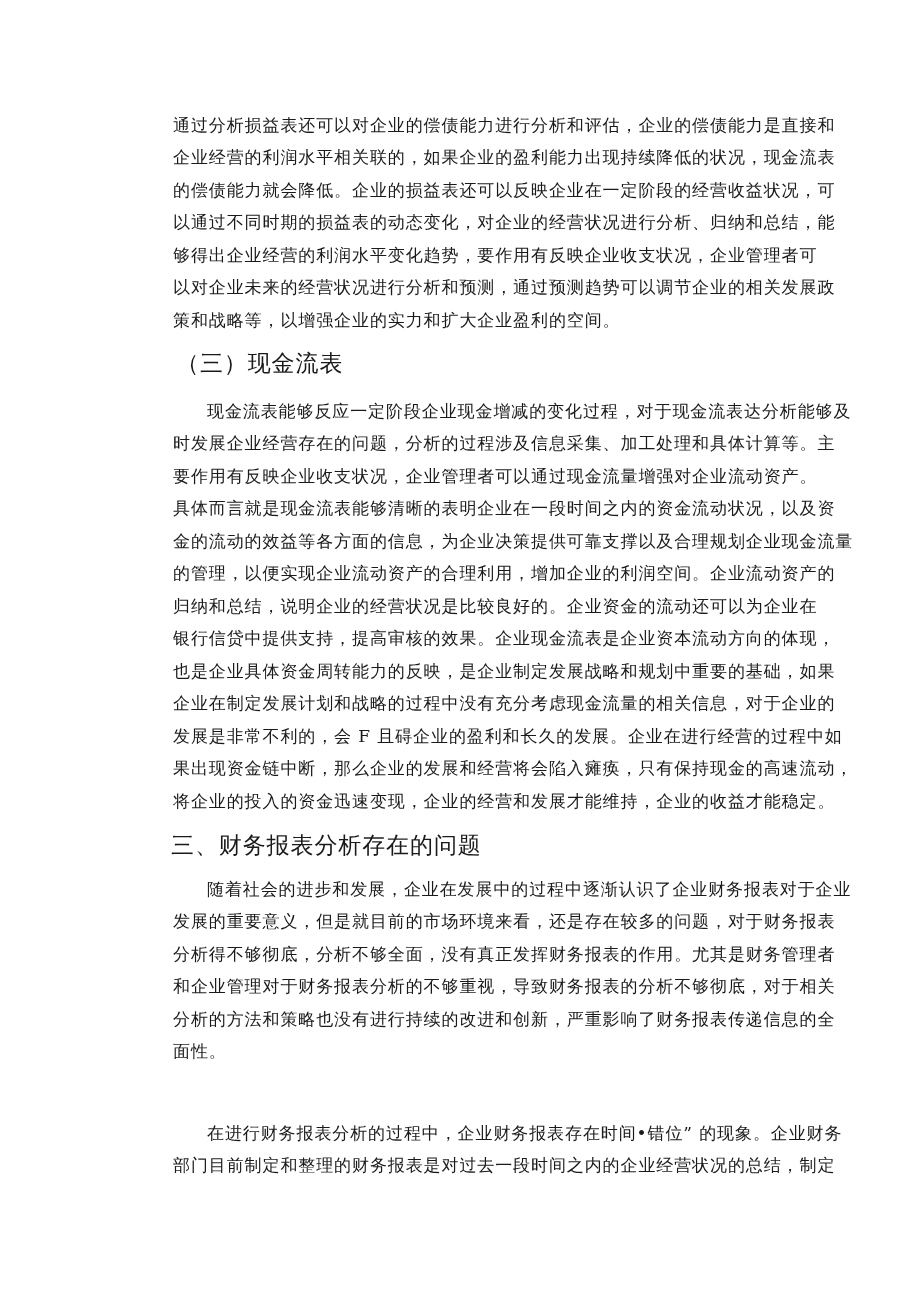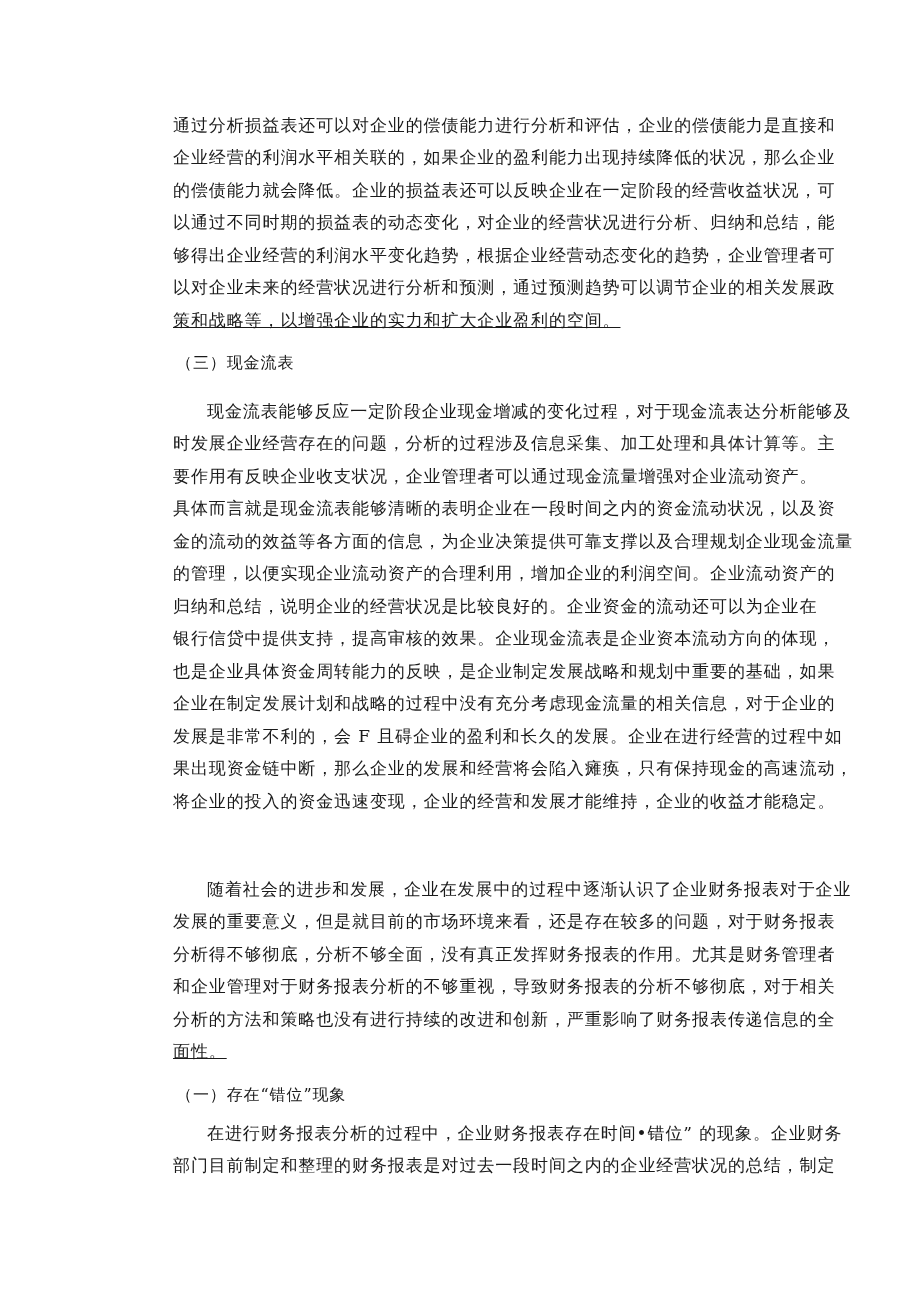--- a/index.html
+++ b/index.html
@@ -30,48 +30,47 @@
     line-height: 26px;
     font-size: 17px;
     white-space: nowrap;
     letter-spacing: 0.9px;
     text-align: justify;
     text-align-last: justify;
     margin-left: 36px;
   }
   .line.last {
     text-align-last: left;
-    text-decoration: underline;
   }
   .line.indent {
     left: 171px;
     width: 596px;
   }
   .heading {
     position: absolute;
     height: 26px;
     line-height: 26px;
-    font-size: 16px;
+    font-size: 23px;
     white-space: nowrap;
     letter-spacing: 0.9px;
   }
   .heading.sub { left: 176px; }
   .heading.main { left: 171px; }
 </style>
 </head>
 <body>
 
 <div class="page">
 
   <div>
     <div class="line" style="top:112px">通过分析损益表还可以对企业的偿债能力进行分析和评估，企业的偿债能力是直接和</div>
-    <div class="line" style="top:144px">企业经营的利润水平相关联的，如果企业的盈利能力出现持续降低的状况，那么企业</div>
+    <div class="line" style="top:144px">企业经营的利润水平相关联的，如果企业的盈利能力出现持续降低的状况，现金流表</div>
     <div class="line" style="top:177px">的偿债能力就会降低。企业的损益表还可以反映企业在一定阶段的经营收益状况，可</div>
     <div class="line" style="top:209px">以通过不同时期的损益表的动态变化，对企业的经营状况进行分析、归纳和总结，能</div>
-    <div class="line" style="top:242px">够得出企业经营的利润水平变化趋势，根据企业经营动态变化的趋势，企业管理者可</div>
+    <div class="line" style="top:242px">够得出企业经营的利润水平变化趋势，要作用有反映企业收支状况，企业管理者可</div>
     <div class="line" style="top:274px">以对企业未来的经营状况进行分析和预测，通过预测趋势可以调节企业的相关发展政</div>
     <div class="line last" style="top:307px">策和战略等，以增强企业的实力和扩大企业盈利的空间。</div>
   </div>
 
   <div class="heading sub" style="top:350px">（三）现金流表</div>
 
   <div>
     <div class="line indent" style="top:398px">现金流表能够反应一定阶段企业现金增减的变化过程，对于现金流表达分析能够及</div>
     <div class="line" style="top:430px">时发展企业经营存在的问题，分析的过程涉及信息采集、加工处理和具体计算等。主</div>
     <div class="line" style="top:463px">要作用有反映企业收支状况，企业管理者可以通过现金流量增强对企业流动资产。</div>
@@ -80,30 +79,30 @@
     <div class="line" style="top:560px">的管理，以便实现企业流动资产的合理利用，增加企业的利润空间。企业流动资产的</div>
     <div class="line" style="top:593px">归纳和总结，说明企业的经营状况是比较良好的。企业资金的流动还可以为企业在</div>
     <div class="line" style="top:625px">银行信贷中提供支持，提高审核的效果。企业现金流表是企业资本流动方向的体现，</div>
     <div class="line" style="top:658px">也是企业具体资金周转能力的反映，是企业制定发展战略和规划中重要的基础，如果</div>
     <div class="line" style="top:690px">企业在制定发展计划和战略的过程中没有充分考虑现金流量的相关信息，对于企业的</div>
     <div class="line" style="top:723px">发展是非常不利的，会 F 且碍企业的盈利和长久的发展。企业在进行经营的过程中如</div>
     <div class="line" style="top:755px">果出现资金链中断，那么企业的发展和经营将会陷入瘫痪，只有保持现金的高速流动，</div>
     <div class="line" style="top:788px">将企业的投入的资金迅速变现，企业的经营和发展才能维持，企业的收益才能稳定。</div>
   </div>
 
+  <div class="heading main" style="top:832px">三、财务报表分析存在的问题</div>
 
   <div>
     <div class="line indent" style="top:876px">随着社会的进步和发展，企业在发展中的过程中逐渐认识了企业财务报表对于企业</div>
     <div class="line" style="top:908px">发展的重要意义，但是就目前的市场环境来看，还是存在较多的问题，对于财务报表</div>
     <div class="line" style="top:941px">分析得不够彻底，分析不够全面，没有真正发挥财务报表的作用。尤其是财务管理者</div>
     <div class="line" style="top:973px">和企业管理对于财务报表分析的不够重视，导致财务报表的分析不够彻底，对于相关</div>
     <div class="line" style="top:1006px">分析的方法和策略也没有进行持续的改进和创新，严重影响了财务报表传递信息的全</div>
     <div class="line last" style="top:1038px">面性。</div>
   </div>
 
-  <div class="heading sub" style="top:1082px">（一）存在“错位”现象</div>
 
   <div>
     <div class="line indent" style="top:1120px">在进行财务报表分析的过程中，企业财务报表存在时间•错位” 的现象。企业财务</div>
     <div class="line" style="top:1152px">部门目前制定和整理的财务报表是对过去一段时间之内的企业经营状况的总结，制定</div>
   </div>
 
 </div>
 
 </body></html>

